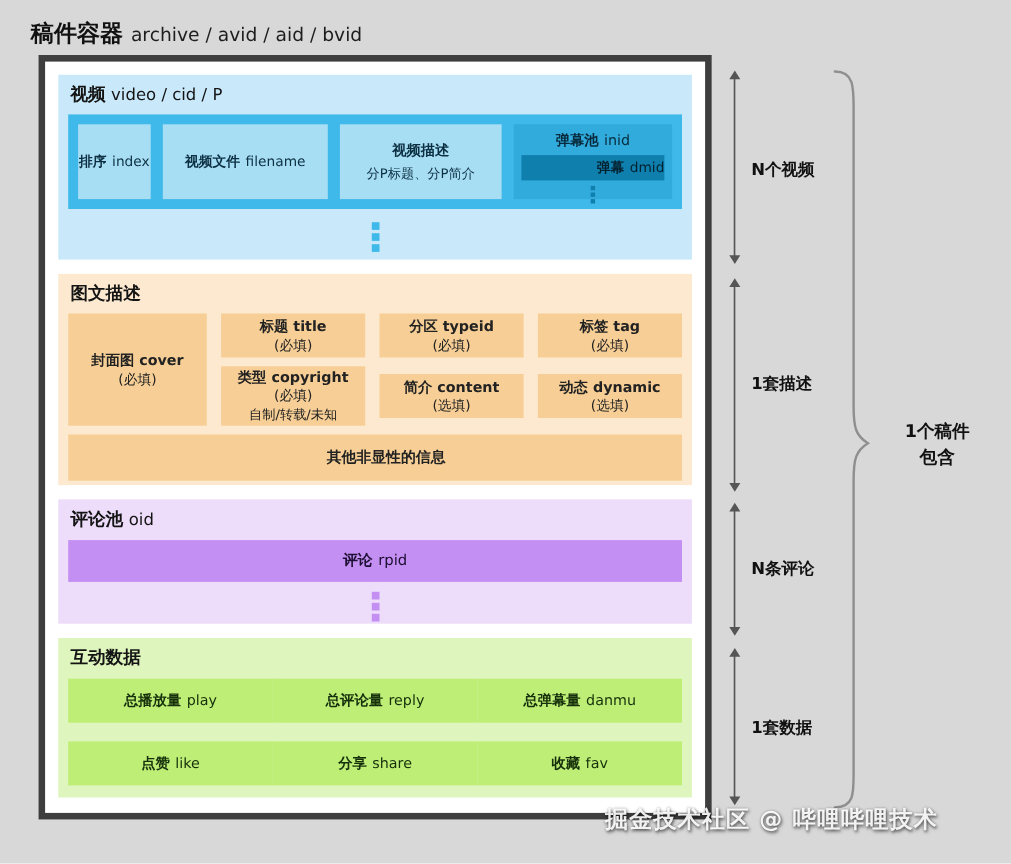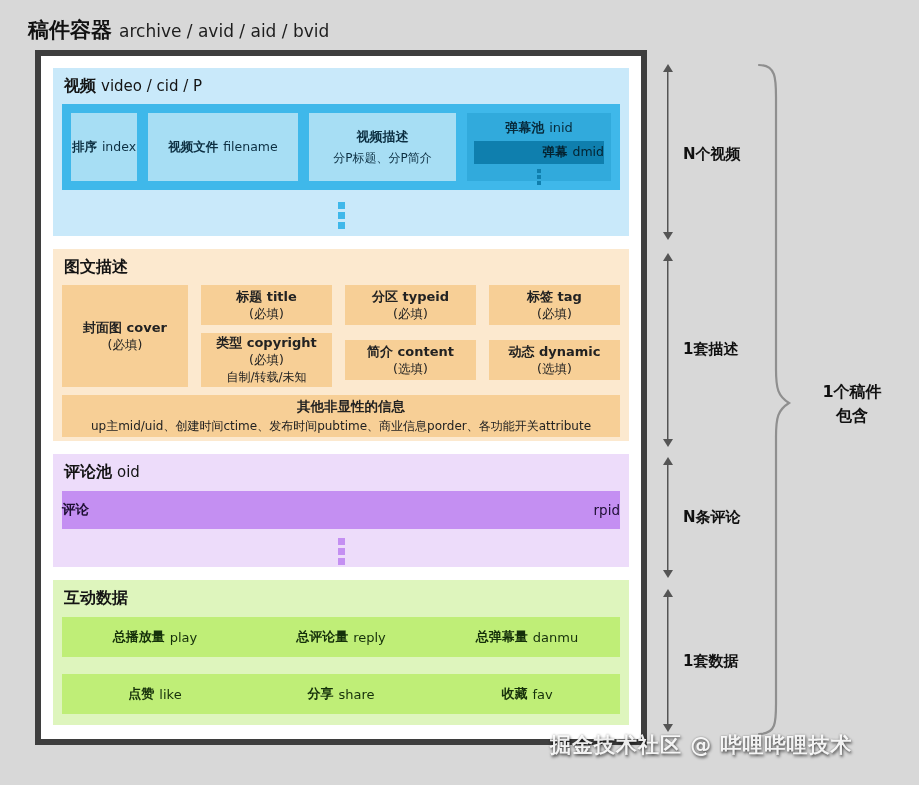--- a/index.html
+++ b/index.html
@@ -56,21 +56,21 @@
   .dbox .l3 { font-size:12px; }
   .cover { grid-row:1 / span 2; }
   .self-center { align-self:center; height:40px; width:100%; }
   .wide { grid-column:1 / -1; gap:2px; }
   .wide .l1 { font-size:13.5px;margin-left:20px; }
   .wide .l2 { font-size:12px; }
 
   
   .sec-comment { height:113px; background:var(--comment-section-bg,#eddcfa); }
   .cbox { height:38px; margin-top:8px; background:var(--comment-box-bg,#c48ff2); color:#1d0f33;
-    display:flex; align-items:center; justify-content:space-between; font-size:13.5px; }
+    display:flex; align-items:center; justify-content:center; font-size:13.5px; }
 
   
   .sec-data { height:145px; background:var(--data-section-bg,#def5bd); }
   .data-row { display:flex; }
   .data-row-1 { margin-top:8px; }
   .data-row-2 { margin-top:17px; }
   .gbox { flex:1; height:40px; background:var(--data-box-bg,#bfee77); color:#15300a;
     display:flex; align-items:center; justify-content:center; font-size:13px; white-space:nowrap; }
 
   
@@ -175,21 +175,20 @@
         <div class="dbox self-center">
           <div class="l1">简介 content</div>
           <div class="l2">(选填)</div>
         </div>
         <div class="dbox self-center">
           <div class="l1">动态 dynamic</div>
           <div class="l2">(选填)</div>
         </div>
         <div class="dbox wide">
           <div class="l1">其他非显性的信息</div>
-          <div class="l2">up主mid/uid、创建时间ctime、发布时间pubtime、商业信息porder、各功能开关attribute</div>
         </div>
       </div>
     </section>
 
     <section class="sec sec-comment">
       <div class="sec-title">
         <span class="zh">评论池</span><span class="en">oid</span>
       </div>
       <div class="cbox">
         <span class="zh">评论</span>

